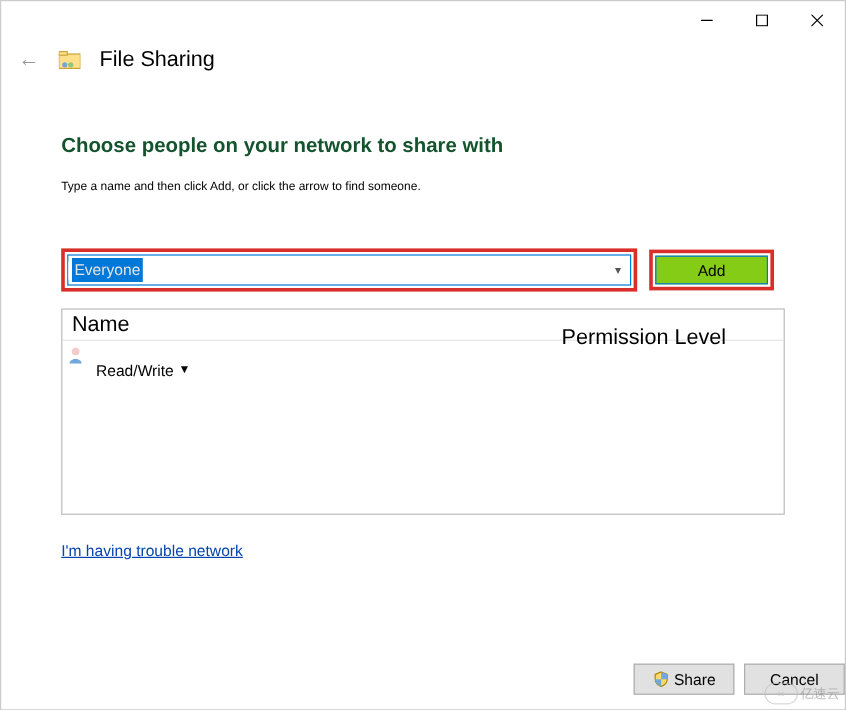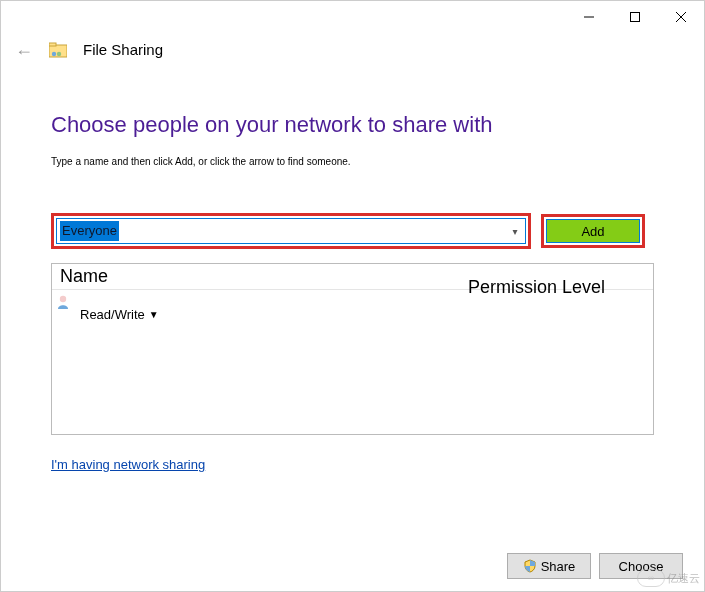--- a/index.html
+++ b/index.html
@@ -13,43 +13,43 @@
       overflow: hidden;
       position: relative;
     }
     .window { border: 1px solid #ccc; width: 705px; height: 592px; background: #fff; position: relative; }
     .titlebar { height: 32px; display: flex; justify-content: flex-end; align-items: flex-start; padding: 2px 0; }
     .tb-btn { width: 46px; height: 28px; display: flex; align-items: center; justify-content: center; cursor: default; }
     .tb-btn svg { stroke: #000; stroke-width: 1; }
     .header-row { display: flex; align-items: center; padding: 6px 14px 16px 14px; gap: 16px; }
     .back-arrow { color: #999; font-size: 18px; cursor: pointer; }
     .folder-icon { width: 18px; height: 16px; }
-    .app-title { font-size: 15px; color: #000; }
+    .app-title { font-size: 18px; color: #000; }
     .content { padding: 0 50px; }
-    .heading { color: #4c1d95; font-size: 22px; font-weight: 400; margin: 36px 0 18px 0; }
+    .heading { color: #14532d; font-size: 17px; font-weight: 700; margin: 36px 0 18px 0; }
     .subtext { font-size: 10px; color: #000; margin-bottom: 46px; }
     .combo-row { display: flex; gap: 10px; align-items: center; margin-bottom: 14px; }
     .combo-wrap { position: relative; border: 3px solid #d82f2a; padding: 2px; }
     .combo { position: relative; width: 470px; height: 26px; border: 1px solid #0078d7; display: flex; align-items: center; }
     .combo input { flex: 1; border: none; outline: none; font-size: 13px; padding: 0 4px; }
     .combo .arrow { width: 20px; text-align: center; color: #555; cursor: pointer; font-size: 10px; }
-    .hi-sel { position: absolute; left: 3px; top: 2px; background: #0078d7; color: #0f172a; padding: 1px 2px; font-size: 13px; line-height: 18px; }
+    .hi-sel { position: absolute; left: 3px; top: 2px; background: #0078d7; color: #e5e5e5; padding: 1px 2px; font-size: 13px; line-height: 18px; }
     .add-wrap { border: 3px solid #d82f2a; padding: 2px; }
     .add-btn { width: 94px; height: 24px; border: 1px solid #0078d7; background: #84cc16; font-size: 13px; cursor: pointer; }
     .listbox { border: 1px solid #bbb; height: 172px; }
     .list-header { display: flex; border-bottom: 1px solid #e5e5e5; height: 26px; align-items: center; font-size: 18px; }
     .col-name { width: 410px; padding-left: 8px; }
     .col-perm { flex: 1; padding-left: 6px; margin-top: 21px; }
     .list-row { display: flex; height: 24px; align-items: center; font-size: 13px; }
     .row-icon { width: 22px; display: flex; justify-content: center; }
     .row-name { width: 388px; }
     .row-perm { flex: 1; padding-left: 6px; display: flex; align-items: center; gap: 4px; margin-top: 24px; }
     .perm-caret { font-size: 10px; }
     .trouble-link { display: inline-block; margin-top: 22px; color: #0645ad; text-decoration: underline; font-size: 13px; cursor: pointer; }
-    .footer { position: absolute; bottom: 12px; right: 21px; display: flex; gap: 8px; }
+    .footer { position: absolute; bottom: 12px; right: 0; display: flex; gap: 8px; }
     .footer-btn { min-width: 84px; height: 26px; border: 1px solid #adadad; background: #e1e1e1; font-size: 13px; display: flex; align-items: center; justify-content: center; gap: 4px; cursor: pointer; }
     .shield { width: 14px; height: 14px; }
     .watermark { position: absolute; right: 4px; bottom: 4px; opacity: 0.55; font-size: 11px; color: #888; display: flex; align-items: center; gap: 2px; pointer-events: none; }
     .wm-cloud { width: 28px; height: 18px; border: 1.5px solid #bbb; border-radius: 10px; display: flex; align-items: center; justify-content: center; font-size: 9px; color: #bbb; }
   </style>
 </head>
 <body>
 
 <div class="window">
 
@@ -111,34 +111,34 @@
               <svg width="16" height="16" viewBox="0 0 16 16">
                 <circle cx="8" cy="5" r="3.2" fill="#f4cccc"></circle>
                 <path d="M3 15 C3 10 13 10 13 15 Z" fill="#6fa8dc"></path>
               </svg>
             </span>
             <span class="row-perm">Read/Write <span class="perm-caret">▼</span></span>
           </div>
         </div>
     </div>
 
-    <a class="trouble-link">I'm having network sharing</a>
+    <a class="trouble-link">I'm having trouble network</a>
   </div>
 
   <div class="footer">
     <button class="footer-btn">
       <svg class="shield" viewBox="0 0 14 14">
         <path d="M7 1 L12 3 V7 C12 10 9.5 12.5 7 13 C4.5 12.5 2 10 2 7 V3 Z" fill="#ffd966" stroke="#b08400"></path>
         <path d="M7 1 L12 3 V7 L7 7 Z" fill="#6fa8dc"></path>
         <path d="M7 7 L7 13 C4.5 12.5 2 10 2 7 Z" fill="#6fa8dc"></path>
       </svg>
       <span>Share</span>
     </button>
     <button class="footer-btn">
-      <span>Choose</span>
+      <span>Cancel</span>
     </button>
   </div>
 
   <div class="watermark">
     <div class="wm-cloud">∞</div>
     <span>亿速云</span>
   </div>
 </div>
 
 </body></html>

